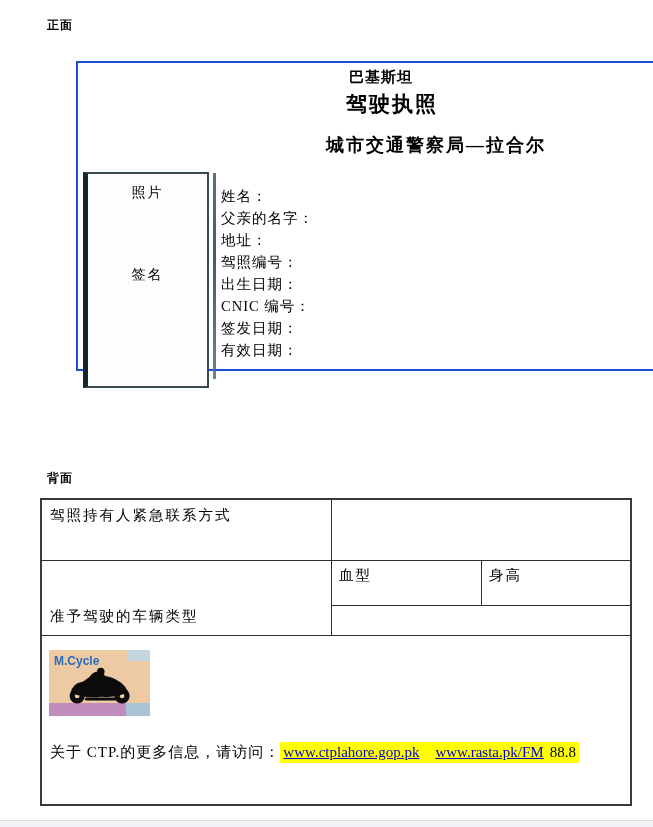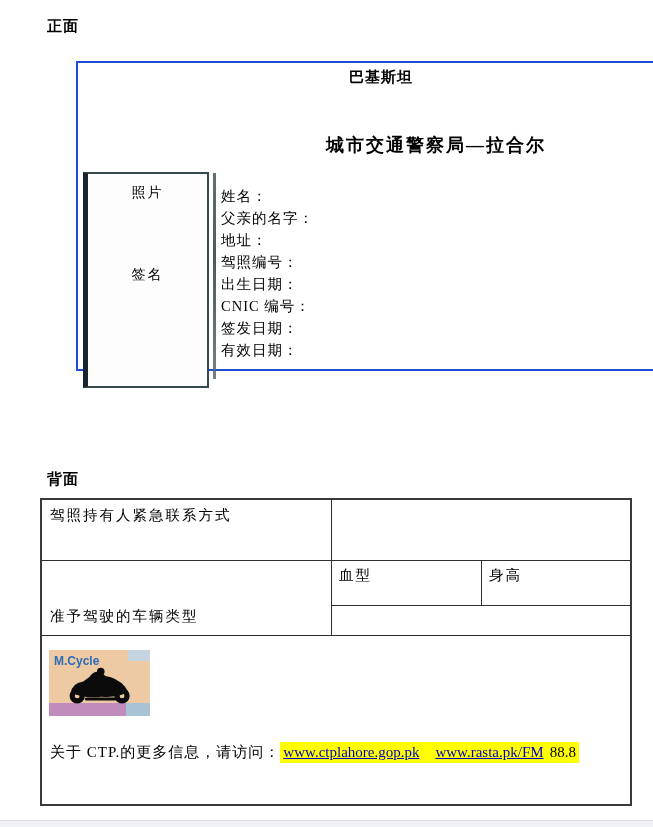--- a/index.html
+++ b/index.html
@@ -8,21 +8,21 @@
     position: relative;
     width: 653px;
     height: 827px;
     background: #ffffff;
     font-family: "Liberation Serif", "DejaVu Serif", serif;
     color: #000000;
     overflow: hidden;
   }
   .section-label {
     position: absolute;
-    font-size: 15px;
+    font-size: 12px;
     font-weight: bold;
     letter-spacing: 1px;
   }
   .front-label { left: 47px; top: 17px; }
   .back-label  { left: 47px; top: 470px; }
 
   
   .front-box {
     position: absolute;
     left: 40px; top: 61px;
@@ -171,20 +171,21 @@
 </style>
 </head>
 <body>
 
 <div class="page">
 
   <div class="section-label front-label">正面</div>
 
   <div class="front-box">
     <div class="front-country">巴基斯坦</div>
+    <div class="front-title">驾驶执照</div>
     <div class="front-authority">城市交通警察局—拉合尔</div>
 
     <div class="photo-box">
       <div class="photo-word">照片</div>
       <div class="sign-word">签名</div>
     </div>
     <div class="scan-strip"></div>
 
     <div class="fields">
       <div class="field">姓名：</div>

